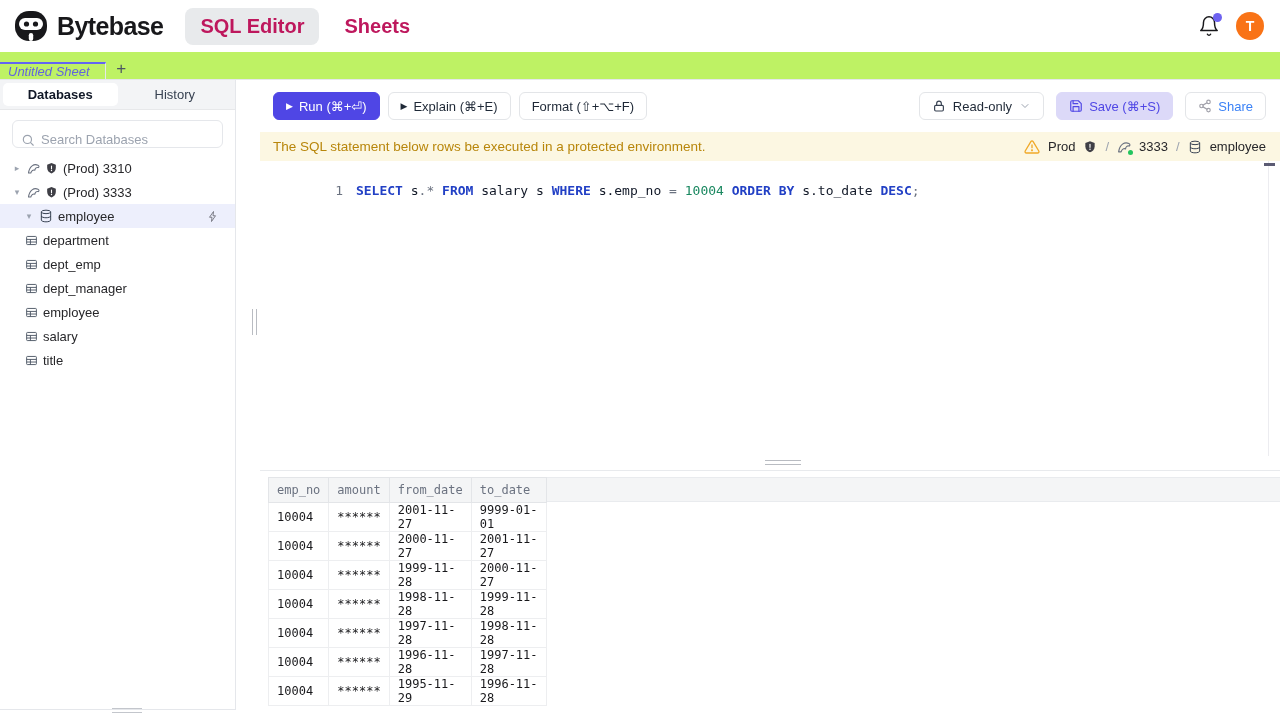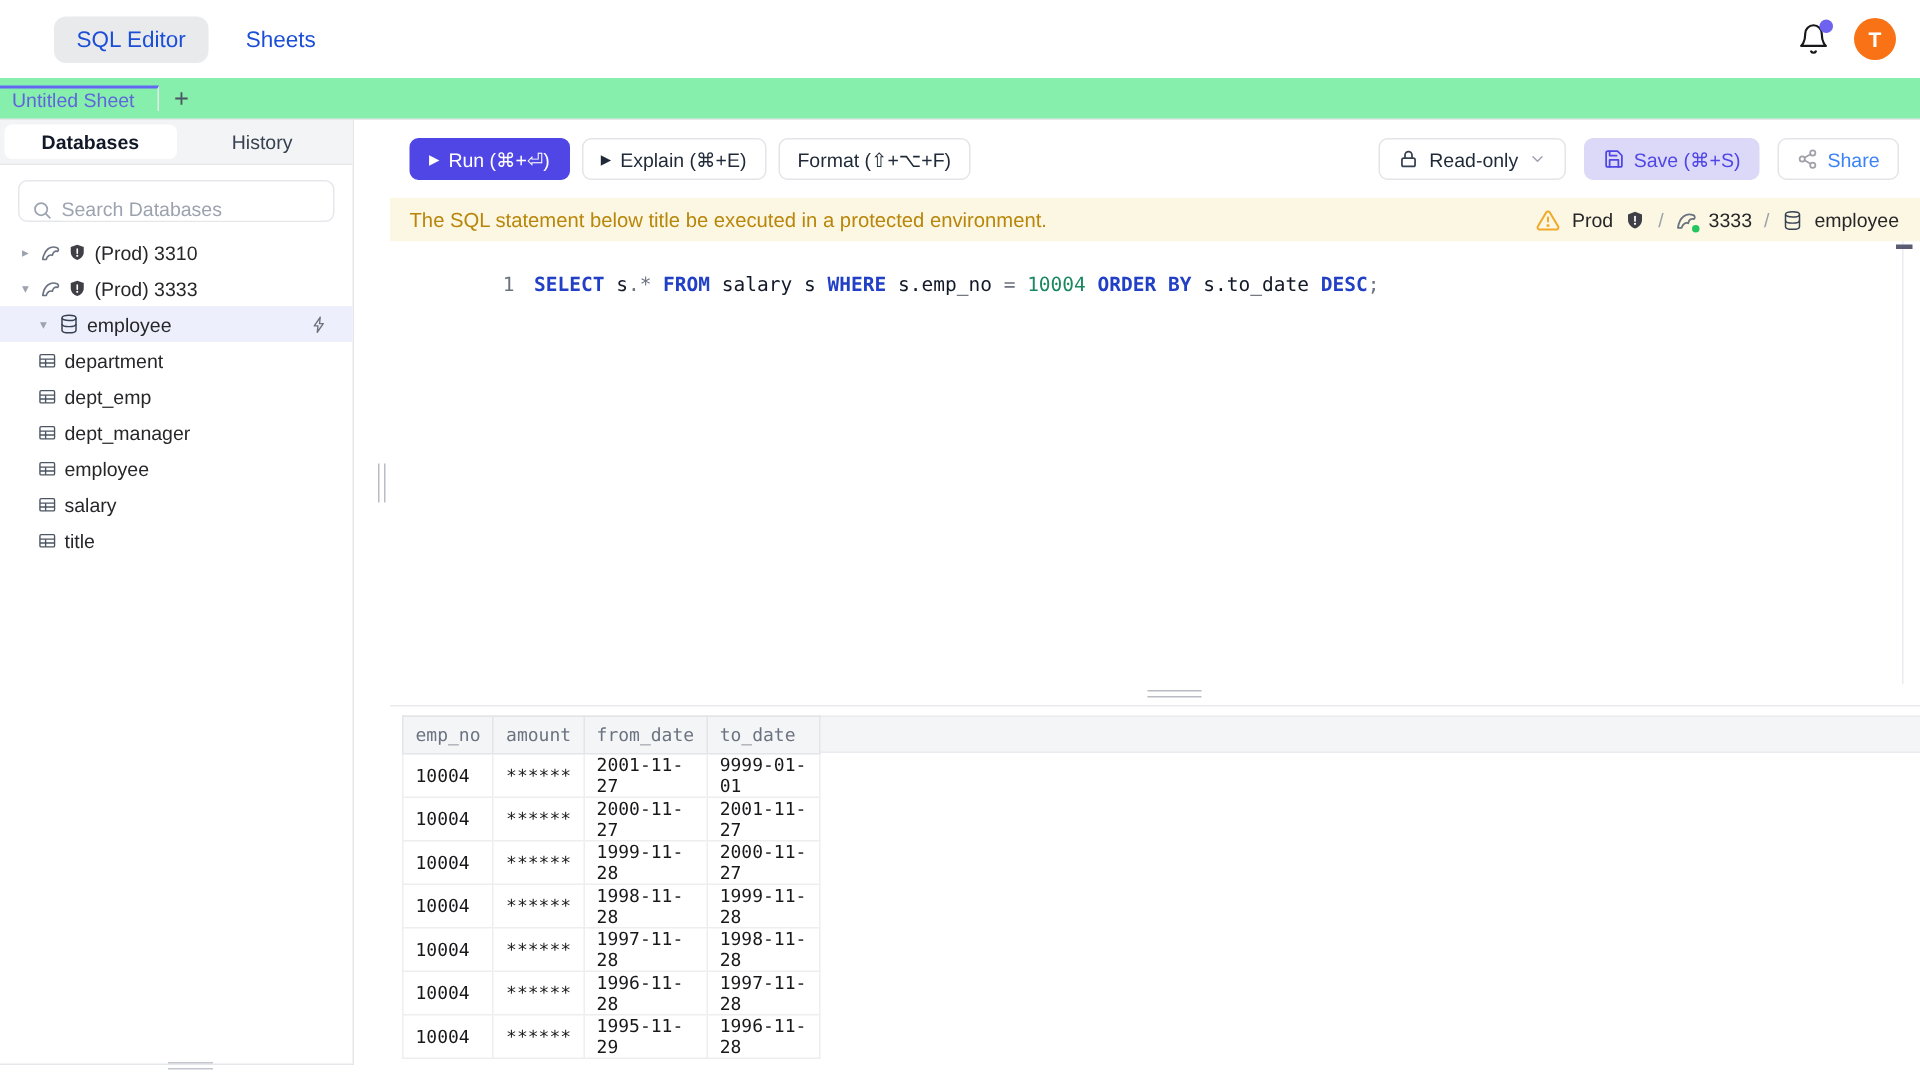--- a/index.html
+++ b/index.html
@@ -5,31 +5,31 @@
   * { margin:0; padding:0; box-sizing:border-box; }
   html,body { width:1280px; height:720px; overflow:hidden; background:#fff;
     font-family:"Liberation Sans", sans-serif; color:#1f2937; }
 
   
   .topbar { position:absolute; top:0; left:0; right:0; height:52px;
     display:flex; align-items:center; padding:0 16px 0 14px; background:#fff; }
   .brand { display:flex; align-items:center; gap:9px; }
   .brand-name { font-size:25px; font-weight:800; color:#18181b; letter-spacing:-0.6px; }
   .topnav { display:flex; gap:10px; margin-left:22px; align-items:center; }
-  .topnav-item { font-size:15px; font-weight:400; color:#1d4ed8; padding:7px 15px; border-radius:8px; cursor:pointer; }
+  .topnav-item { font-size:20px; font-weight:700; color:#be185d; padding:7px 15px; border-radius:8px; cursor:pointer; }
   .topnav-item.active { background:#e8eaec; }
   .topbar-right { margin-left:auto; display:flex; align-items:center; gap:16px; }
   .bell-wrap { position:relative; width:22px; height:22px; }
   .bell-badge { position:absolute; top:-2px; right:-2px; width:9px; height:9px; border-radius:50%; background:#6e62f0; }
   .avatar { width:28px; height:28px; border-radius:50%; background:#f97316; color:#fff;
     font-weight:700; font-size:14px; display:flex; align-items:center; justify-content:center; }
 
   
   .sheetbar { position:absolute; top:52px; left:0; right:0; height:28px;
-    border-bottom:1px solid #e5e7eb; display:flex; align-items:center; background:#86efac; }
+    border-bottom:1px solid #e5e7eb; display:flex; align-items:flex-end; background:#bef264;font-style:italic; }
   .sheet-tab { width:106px; border-top:2px solid #6366f1; border-right:1px solid #e5e7eb;
     display:flex; align-items:center; padding:0 8px; gap:6px; color:#6165dd; font-size:13px; }
   .sheet-tab-label { white-space:nowrap; }
   .unsaved-dot { width:7px; height:7px; border-radius:2px; background:#d4d7dc; margin-left:4px; }
   .add-tab { width:30px; display:flex; align-items:center; justify-content:center;
     color:#4b5563; font-size:17px; cursor:pointer; }
 
   
   .sidebar { position:absolute; top:80px; left:0; width:236px; height:630px;
     border-right:1px solid #e5e7eb; border-bottom:1px solid #e5e7eb; background:#fff; }
@@ -110,20 +110,32 @@
   table.grid th { background:#f4f5f6; border:1px solid #e3e5e8; color:#6b7280; font-weight:normal;
     text-align:left; padding:0 8px; height:25px; }
   table.grid td { border:1px solid #edeef0; color:#18181b; text-align:left; padding:0 8px; height:23px;
     background:#fff; }
   .c0 { width:52px; } .c1 { width:52px; } .c2 { width:76px; } .c3 { width:75px; }
 </style>
 </head>
 <body>
 
 <div class="topbar">
+  <div class="brand">
+    <span style="display:flex;">
+      <svg width="34" height="34" viewBox="0 0 34 34">
+        <rect x="1" y="2" width="32" height="30" rx="14" fill="#18181b"></rect>
+        <rect x="5" y="9" width="24" height="12" rx="6" fill="#fff"></rect>
+        <circle cx="12.5" cy="15" r="2.6" fill="#18181b"></circle>
+        <circle cx="21.5" cy="15" r="2.6" fill="#18181b"></circle>
+        <rect x="14.8" y="24" width="4.4" height="8" rx="2.2" fill="#fff"></rect>
+      </svg>
+    </span>
+    <span class="brand-name">Bytebase</span>
+  </div>
   <div class="topnav">
     <div class="topnav-item active">SQL Editor</div>
     <div class="topnav-item">Sheets</div>
   </div>
   <div class="topbar-right">
     <div class="bell-wrap">
       <svg width="22" height="22" viewBox="0 0 24 24" fill="none" stroke="#18181b" stroke-width="1.6" stroke-linecap="round" stroke-linejoin="round">
         <path d="M18 8a6 6 0 0 0-12 0c0 7-3 9-3 9h18s-3-2-3-9"></path>
         <path d="M13.73 21a2 2 0 0 1-3.46 0"></path>
       </svg>
@@ -327,21 +339,21 @@
             <circle cx="18" cy="19" r="3"></circle>
           <line x1="8.6" y1="13.5" x2="15.4" y2="17.5"></line>
             <line x1="15.4" y1="6.5" x2="8.6" y2="10.5"></line>
         </svg>
       </span>
       <span>Share</span>
     </button>
   </div>
 
   <div class="banner">
-    <span>The SQL statement below title be executed in a protected environment.</span>
+    <span>The SQL statement below rows be executed in a protected environment.</span>
     <div class="banner-right">
       <span style="display:flex;">
         <svg width="16" height="16" viewBox="0 0 24 24" fill="none" stroke="#f0a929" stroke-width="2" stroke-linecap="round" stroke-linejoin="round">
           <path d="M10.29 3.86 1.82 18a2 2 0 0 0 1.71 3h16.94a2 2 0 0 0 1.71-3L13.71 3.86a2 2 0 0 0-3.42 0z"></path>
           <line x1="12" y1="9" x2="12" y2="13"></line>
             <circle cx="12" cy="17" r="0.6" fill="#f0a929"></circle>
         </svg>
       </span>
       <span>Prod</span>
       <span style="display:flex;">

